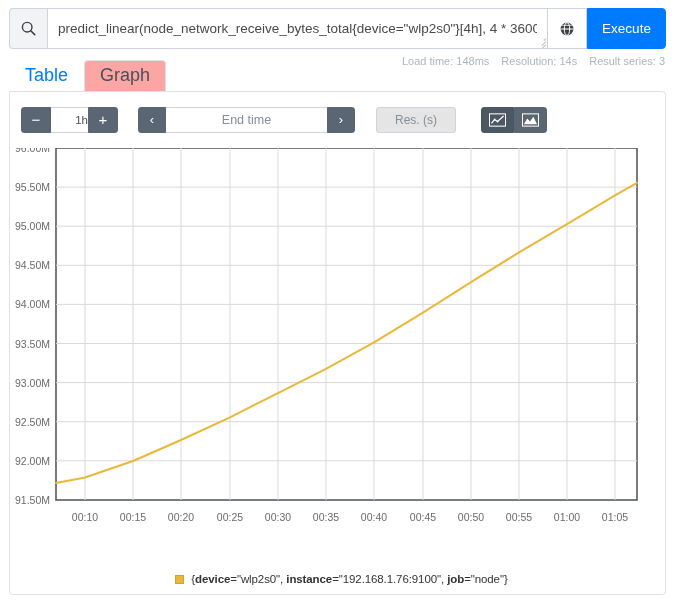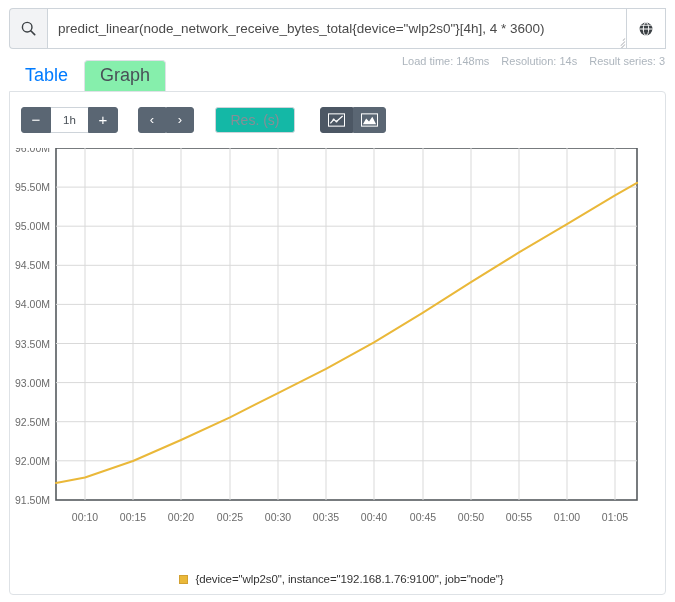--- a/index.html
+++ b/index.html
@@ -101,21 +101,21 @@
     border-bottom: none;
     border-radius: 4px 4px 0 0;
     cursor: pointer;
     line-height: 17px;
     background: transparent;
   }
   .tab.link { color: #007bff; }
   .tab.active {
     color: #495057;
     border-color: #dee2e6;
-    background: #86efac;
+    background: #fca5a5;
     position: relative;
     z-index: 3;
   }
   .meta {
     position: absolute;
     right: 1px;
     top: -5px;
     font-size: 11px;
     color: #adb5bd;
     display: flex;
@@ -158,21 +158,21 @@
   .ctl.minus { width: 30px; border-radius: 3px 0 0 3px; font-size: 15px; }
   .ctl.plus  { width: 30px; border-radius: 0 3px 3px 0; font-size: 15px; }
   .range-val {
     width: 37px; height: 26px;
     border: 1px solid #ced4da;
     border-left: none; border-right: none;
     background: #fff;
     color: #495057;
     font-size: 11.5px;
     font-family: "Liberation Sans", sans-serif;
-    text-align: center;
+    text-align: right;
     outline: none;
     padding: 0;
   }
   .spacer-a { width: 20px; }
   .ctl.arrow { width: 28px; font-size: 13px; }
   .ctl.arrow.left  { border-radius: 3px 0 0 3px; }
   .ctl.arrow.right { border-radius: 0 3px 3px 0; }
   .endtime-input {
     width: 161px; height: 26px;
     border: 1px solid #ced4da;
@@ -185,25 +185,25 @@
     outline: none;
     padding: 0;
   }
   .endtime-input::placeholder { color: #868e96; opacity: 1; }
   .spacer-b { width: 21px; }
   .res-input {
     width: 80px; height: 26px;
     border: 1px solid #ced4da;
     border-radius: 3px;
     text-align: center;
-    font-size: 14px;
+    font-size: 12px;
     font-family: "Liberation Sans", sans-serif;
     color: #495057;
     outline: none;
-    background: #14b8a6;
+    background: #e5e5e5;
     padding: 0;
   }
   .res-input::placeholder { color: #868e96; opacity: 1; }
   .spacer-c { width: 25px; }
   .ctl.icon-btn {
     width: 33px; height: 26px;
     background: #5a6673;
     border-color: #5a6673;
   }
   .ctl.icon-btn.on { background: #4c5764; border-color: #4c5764; }
@@ -240,21 +240,21 @@
     color: #333;
   }
   .legend-swatch {
     width: 9px; height: 9px;
     background: #eab839;
     border: 1px solid #d2a132;
     display: inline-block;
     cursor: pointer;
   }
   .legend-label { white-space: nowrap; letter-spacing: -0.1px; }
-  .legend-label b { font-weight: normal; }
+  .legend-label b { font-weight: bold; }
 </style>
 </head>
 <body>
 
 <div class="query-row">
   <div class="search-addon">
     <svg width="15" height="15" viewBox="0 0 16 16" aria-hidden="true">
       <circle cx="6.6" cy="6.6" r="5.1" fill="none" stroke="#3c4145" stroke-width="1.5"></circle>
       <line x1="10.4" y1="10.4" x2="14.6" y2="14.6" stroke="#3c4145" stroke-width="1.7" stroke-linecap="round"></line>
     </svg>
@@ -268,20 +268,21 @@
     </span>
   </div>
   <div class="history-addon">
     <svg width="16" height="16" viewBox="0 0 16 16" aria-hidden="true">
       <circle cx="8" cy="8" r="6.4" fill="#3c4145"></circle>
       <ellipse cx="8" cy="8" rx="2.7" ry="6.4" fill="none" stroke="#ffffff" stroke-width="1"></ellipse>
       <line x1="1.7" y1="8" x2="14.3" y2="8" stroke="#ffffff" stroke-width="1"></line>
       <line x1="3.1" y1="4.3" x2="12.9" y2="4.3" stroke="#ffffff" stroke-width="0.8"></line>
     </svg>
   </div>
+  <button class="execute-btn">Execute</button>
 </div>
 
 <div class="tabs-row">
   <div class="tab link">Table</div>
   <div class="tab active">Graph</div>
   <div class="meta">
     <span>Load time: 148ms</span>
     <span>Resolution: 14s</span>
     <span>Result series: 3</span>
   </div>
@@ -293,20 +294,21 @@
     <div class="btn-group">
       <button class="ctl minus">−</button>
       <input class="range-val" type="text" value="1h" style="">
       <button class="ctl plus">+</button>
     </div>
 
     <div class="spacer-a"></div>
 
     <div class="btn-group">
       <button class="ctl arrow left">‹</button>
+      <input class="endtime-input" type="text" placeholder="End time" style="">
       <button class="ctl arrow right">›</button>
     </div>
 
     <div class="spacer-b"></div>
 
     <input class="res-input" type="text" placeholder="Res. (s)" style="">
 
     <div class="spacer-c"></div>
 
     <div class="btn-group">

